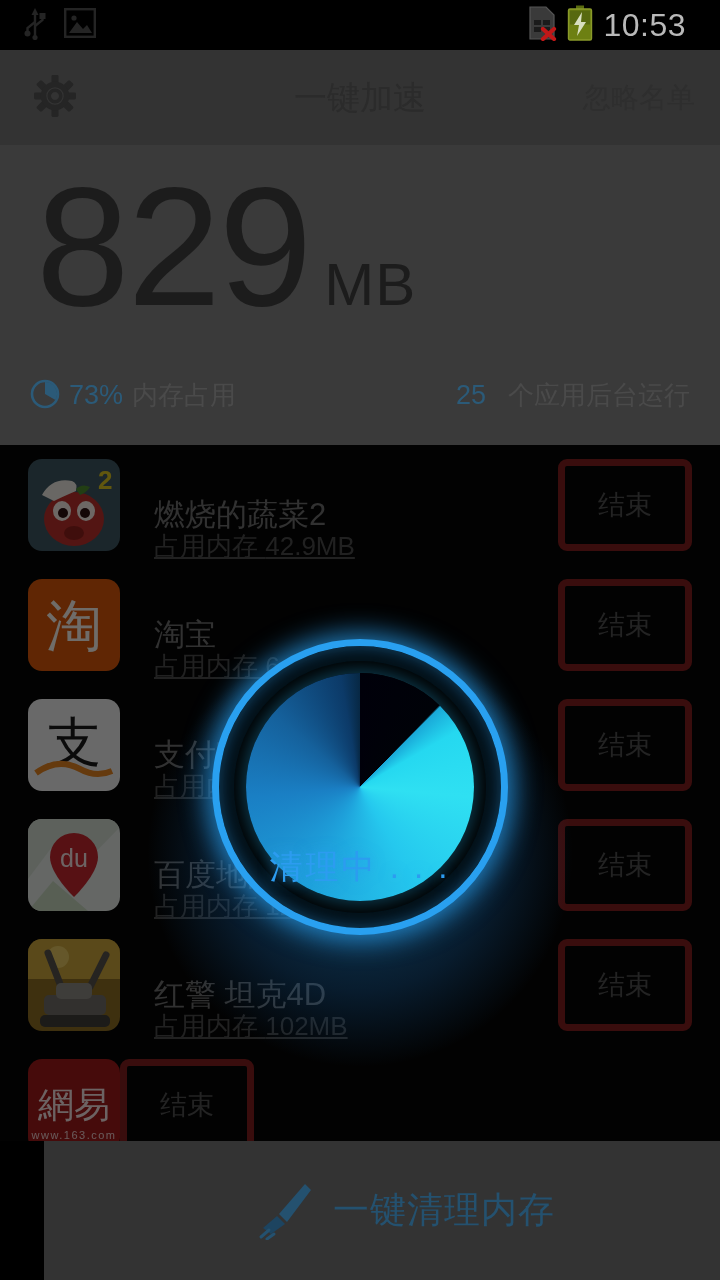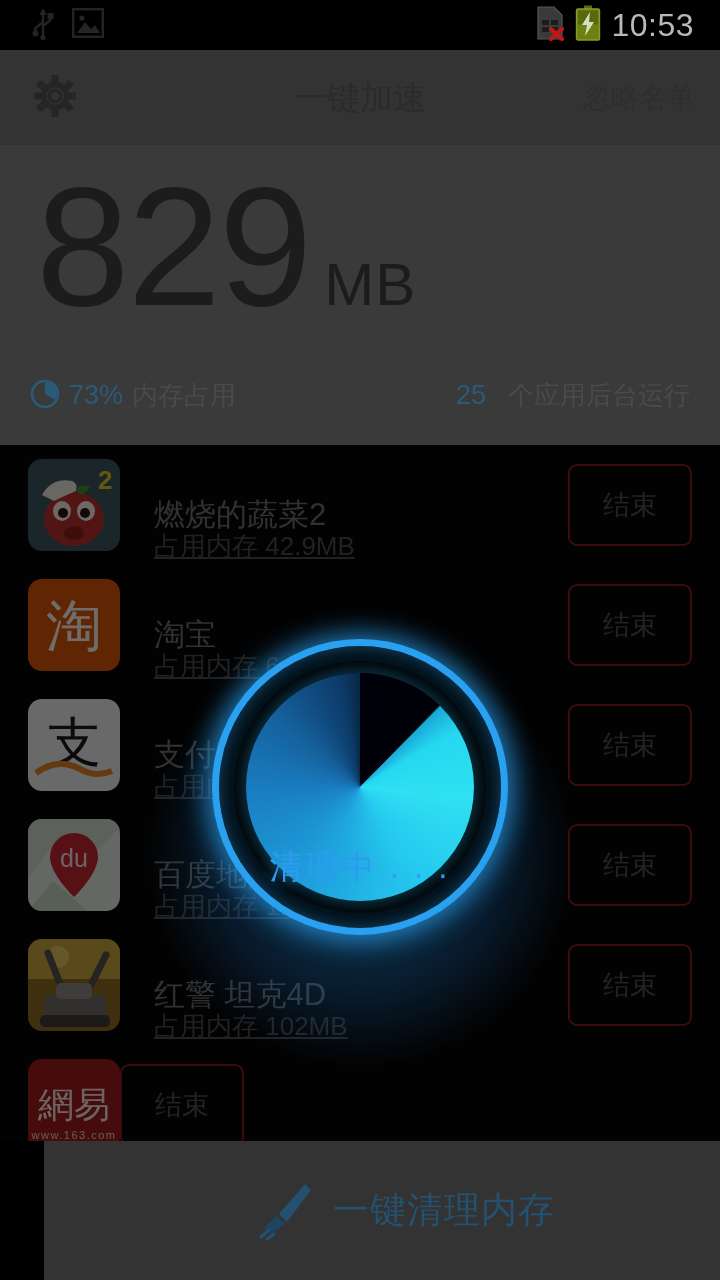--- a/index.html
+++ b/index.html
@@ -3,21 +3,21 @@
 <meta charset="utf-8">
 <style>
   html,body{margin:0;padding:0;background:#000;}
   body{
     width:720px;height:1280px;overflow:hidden;position:relative;
     font-family:"Liberation Sans","DejaVu Sans",sans-serif;
     -webkit-font-smoothing:antialiased;
   }
   
   .statusbar{
-    position:absolute;left:8px;top:0;width:704px;height:50px;
+    position:absolute;left:0;top:0;width:704px;height:50px;
     background:#000;display:flex;align-items:center;
   }
   .sb-left{display:flex;align-items:center;gap:16px;padding-left:22px;}
   .sb-right{margin-left:auto;display:flex;align-items:center;gap:10px;padding-right:18px;}
   .sb-time{color:#b9b9b9;font-size:32px;letter-spacing:0.5px;line-height:1;}
   
   .header{
     position:absolute;left:0;top:50px;width:720px;height:95px;
     background:#333333;display:flex;align-items:center;
   }
@@ -66,21 +66,21 @@
     box-sizing:border-box;position:relative;
   }
   .appicon{
     width:92px;height:92px;border-radius:14px;flex:0 0 92px;
     overflow:hidden;position:relative;
   }
   .rowtext{margin-left:34px;flex:1;min-width:0;}
   .appname{color:#6d6d6d;font-size:31px;line-height:1.1;white-space:nowrap;margin-top:48px;}
   .appmem{color:#4a4a4a;font-size:26px;line-height:1.1;white-space:nowrap;text-decoration:underline;}
   .killbtn{
-    width:120px;height:78px;border:2px solid #7f1d1d;border-radius:9px;
+    width:120px;height:78px;border:7px solid #7f1d1d;border-radius:9px;
     display:flex;align-items:center;justify-content:center;
     color:#4e4e4e;font-size:27px;background:transparent;flex:0 0 120px;
   }
   
   .dim{
     position:absolute;left:0;top:445px;width:720px;height:696px;
     background:rgba(0,0,0,0.55);pointer-events:none;
   }
   .spinner-area{
     position:absolute;left:0;top:445px;width:720px;height:696px;

